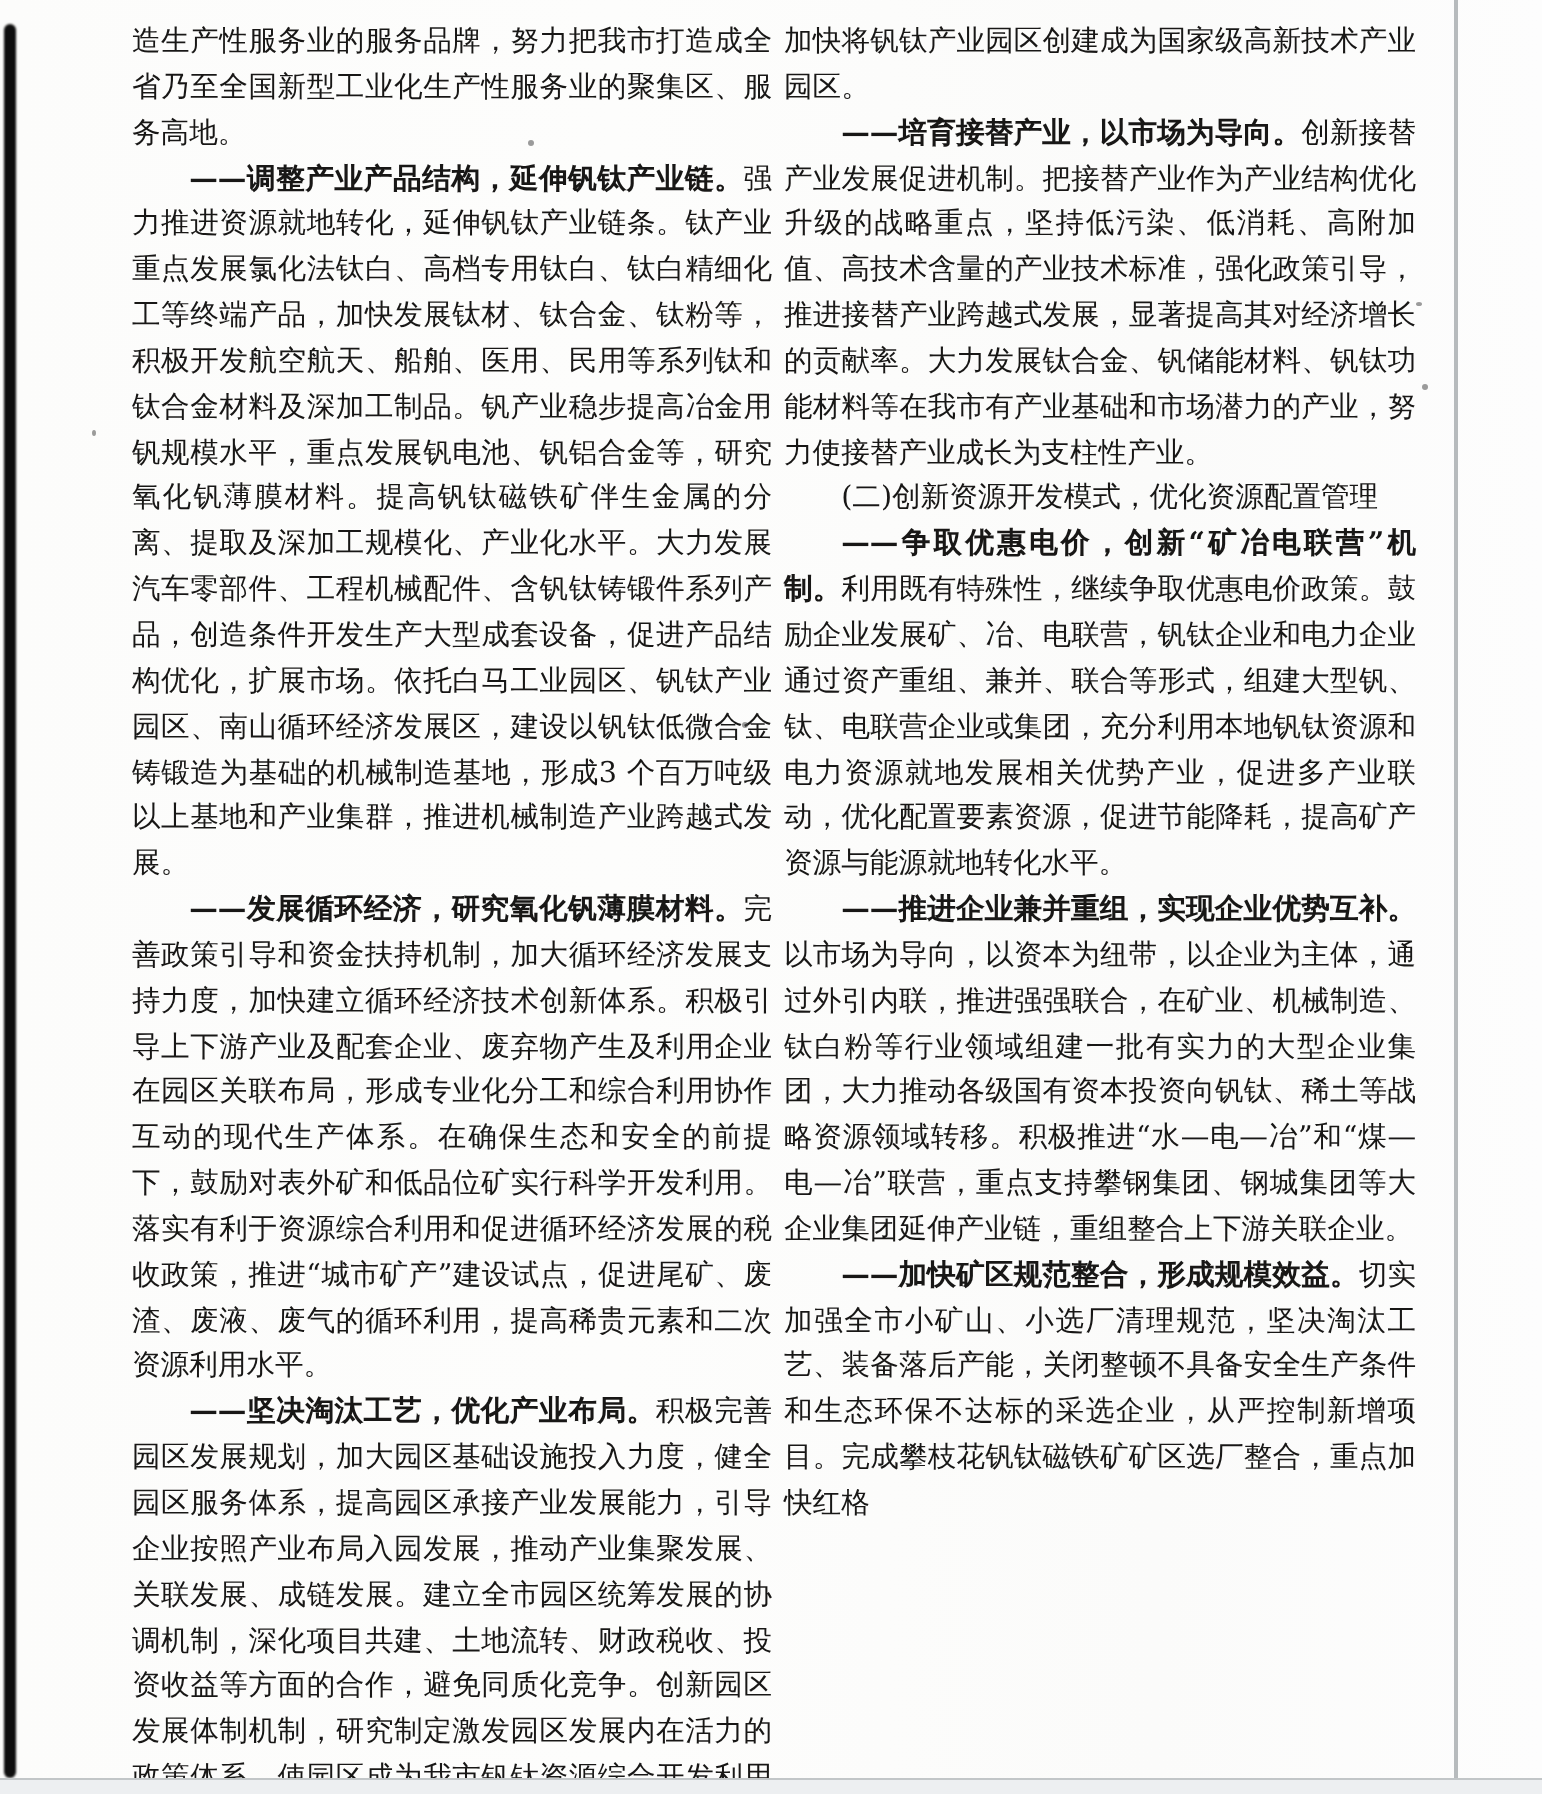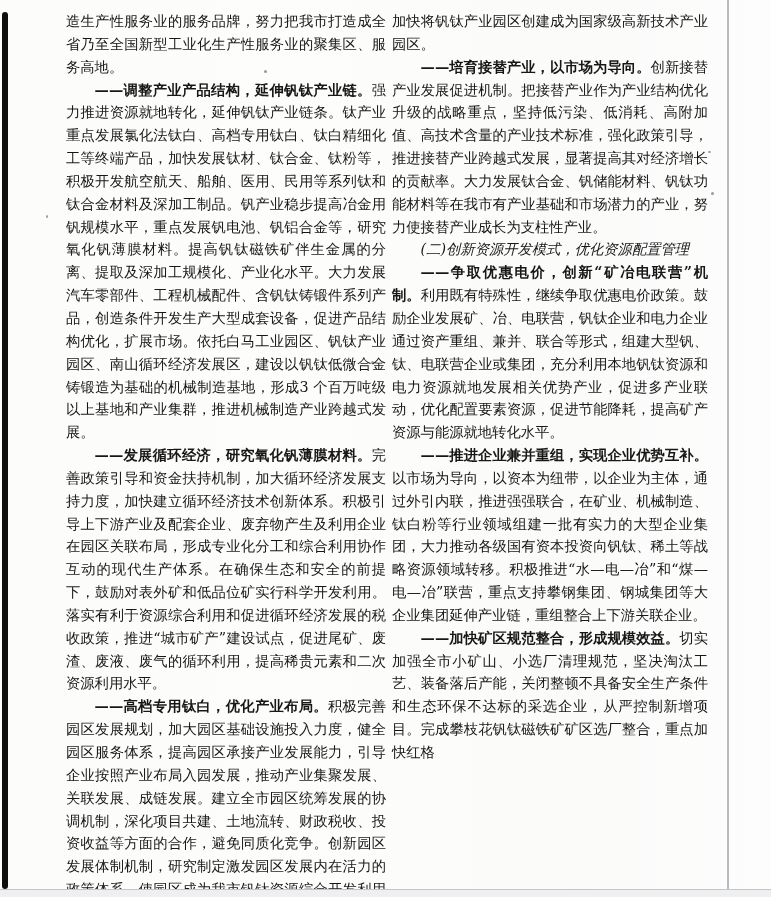--- a/index.html
+++ b/index.html
@@ -14,21 +14,21 @@
     text-align:justify;
     font-size:14.3px;line-height:22.85px;
     letter-spacing:0;
   }
   .col-left{left:66px;width:320px;}
   .col-right{left:392px;width:316px;}
   p.para{margin:0;padding:0;}
   p.para.indent{text-indent:2em;}
   .run-normal{font-weight:normal;}
   .run-bold{font-weight:bold;}
-  .run-kai{font-style:italic;font-weight:500;margin-top:48px;}
+  .run-kai{font-weight:500;margin-top:48px;}
   .edge-bar-left{
     position:absolute;left:2px;top:12px;width:6px;height:877px;
     background:#0e0e0e;border-radius:3px;filter:blur(0.4px);
   }
   .edge-line-right{
     position:absolute;left:727px;top:0;width:2px;height:889px;
     background:#b7bbbd;filter:blur(0.3px);
   }
   .bottom-strip{
     position:absolute;left:0;top:889px;width:771px;height:8px;
@@ -45,21 +45,21 @@
 <body>
 
 <div class="page">
   <div class="edge-bar-left"></div>
   <div class="edge-line-right"></div>
 
   <div class="col col-left">
       <p class="para"><span class="run-normal">造生产性服务业的服务品牌，努力把我市打造成全省乃至全国新型工业化生产性服务业的聚集区、服务高地。</span></p>
       <p class="para indent"><span class="run-bold">——调整产业产品结构，延伸钒钛产业链。</span><span class="run-normal">强力推进资源就地转化，延伸钒钛产业链条。钛产业重点发展氯化法钛白、高档专用钛白、钛白精细化工等终端产品，加快发展钛材、钛合金、钛粉等，积极开发航空航天、船舶、医用、民用等系列钛和钛合金材料及深加工制品。钒产业稳步提高冶金用钒规模水平，重点发展钒电池、钒铝合金等，研究氧化钒薄膜材料。提高钒钛磁铁矿伴生金属的分离、提取及深加工规模化、产业化水平。大力发展汽车零部件、工程机械配件、含钒钛铸锻件系列产品，创造条件开发生产大型成套设备，促进产品结构优化，扩展市场。依托白马工业园区、钒钛产业园区、南山循环经济发展区，建设以钒钛低微合金铸锻造为基础的机械制造基地，形成3 个百万吨级以上基地和产业集群，推进机械制造产业跨越式发展。</span></p>
       <p class="para indent"><span class="run-bold">——发展循环经济，研究氧化钒薄膜材料。</span><span class="run-normal">完善政策引导和资金扶持机制，加大循环经济发展支持力度，加快建立循环经济技术创新体系。积极引导上下游产业及配套企业、废弃物产生及利用企业在园区关联布局，形成专业化分工和综合利用协作互动的现代生产体系。在确保生态和安全的前提下，鼓励对表外矿和低品位矿实行科学开发利用。落实有利于资源综合利用和促进循环经济发展的税收政策，推进“城市矿产”建设试点，促进尾矿、废渣、废液、废气的循环利用，提高稀贵元素和二次资源利用水平。</span></p>
-      <p class="para indent"><span class="run-bold">——高档专用钛白，优化产业布局。</span><span class="run-normal">积极完善园区发展规划，加大园区基础设施投入力度，健全园区服务体系，提高园区承接产业发展能力，引导企业按照产业布局入园发展，推动产业集聚发展、关联发展、成链发展。建立全市园区统筹发展的协调机制，深化项目共建、土地流转、财政税收、投资收益等方面的合作，避免同质化竞争。创新园区发展体制机制，研究制定激发园区发展内在活力的政策体系，使园区成为我市钒钛资源综合开发利用的主要载体。</span></p>
+      <p class="para indent"><span class="run-bold">——坚决淘汰工艺，优化产业布局。</span><span class="run-normal">积极完善园区发展规划，加大园区基础设施投入力度，健全园区服务体系，提高园区承接产业发展能力，引导企业按照产业布局入园发展，推动产业集聚发展、关联发展、成链发展。建立全市园区统筹发展的协调机制，深化项目共建、土地流转、财政税收、投资收益等方面的合作，避免同质化竞争。创新园区发展体制机制，研究制定激发园区发展内在活力的政策体系，使园区成为我市钒钛资源综合开发利用的主要载体。</span></p>
     </div>
   <div class="col col-right">
       <p class="para"><span class="run-normal">加快将钒钛产业园区创建成为国家级高新技术产业园区。</span></p>
       <p class="para indent"><span class="run-bold">——培育接替产业，以市场为导向。</span><span class="run-normal">创新接替产业发展促进机制。把接替产业作为产业结构优化升级的战略重点，坚持低污染、低消耗、高附加值、高技术含量的产业技术标准，强化政策引导，推进接替产业跨越式发展，显著提高其对经济增长的贡献率。大力发展钛合金、钒储能材料、钒钛功能材料等在我市有产业基础和市场潜力的产业，努力使接替产业成长为支柱性产业。</span></p>
       <p class="para indent"><span class="run-kai">(二)创新资源开发模式，优化资源配置管理</span></p>
       <p class="para indent"><span class="run-bold">——争取优惠电价，创新“矿冶电联营”机制。</span><span class="run-normal">利用既有特殊性，继续争取优惠电价政策。鼓励企业发展矿、冶、电联营，钒钛企业和电力企业通过资产重组、兼并、联合等形式，组建大型钒、钛、电联营企业或集团，充分利用本地钒钛资源和电力资源就地发展相关优势产业，促进多产业联动，优化配置要素资源，促进节能降耗，提高矿产资源与能源就地转化水平。</span></p>
       <p class="para indent"><span class="run-bold">——推进企业兼并重组，实现企业优势互补。</span><span class="run-normal">以市场为导向，以资本为纽带，以企业为主体，通过外引内联，推进强强联合，在矿业、机械制造、钛白粉等行业领域组建一批有实力的大型企业集团，大力推动各级国有资本投资向钒钛、稀土等战略资源领域转移。积极推进“水—电—冶”和“煤—电—冶”联营，重点支持攀钢集团、钢城集团等大企业集团延伸产业链，重组整合上下游关联企业。</span></p>
       <p class="para indent"><span class="run-bold">——加快矿区规范整合，形成规模效益。</span><span class="run-normal">切实加强全市小矿山、小选厂清理规范，坚决淘汰工艺、装备落后产能，关闭整顿不具备安全生产条件和生态环保不达标的采选企业，从严控制新增项目。完成攀枝花钒钛磁铁矿矿区选厂整合，重点加快红格</span></p>
     </div>
 

